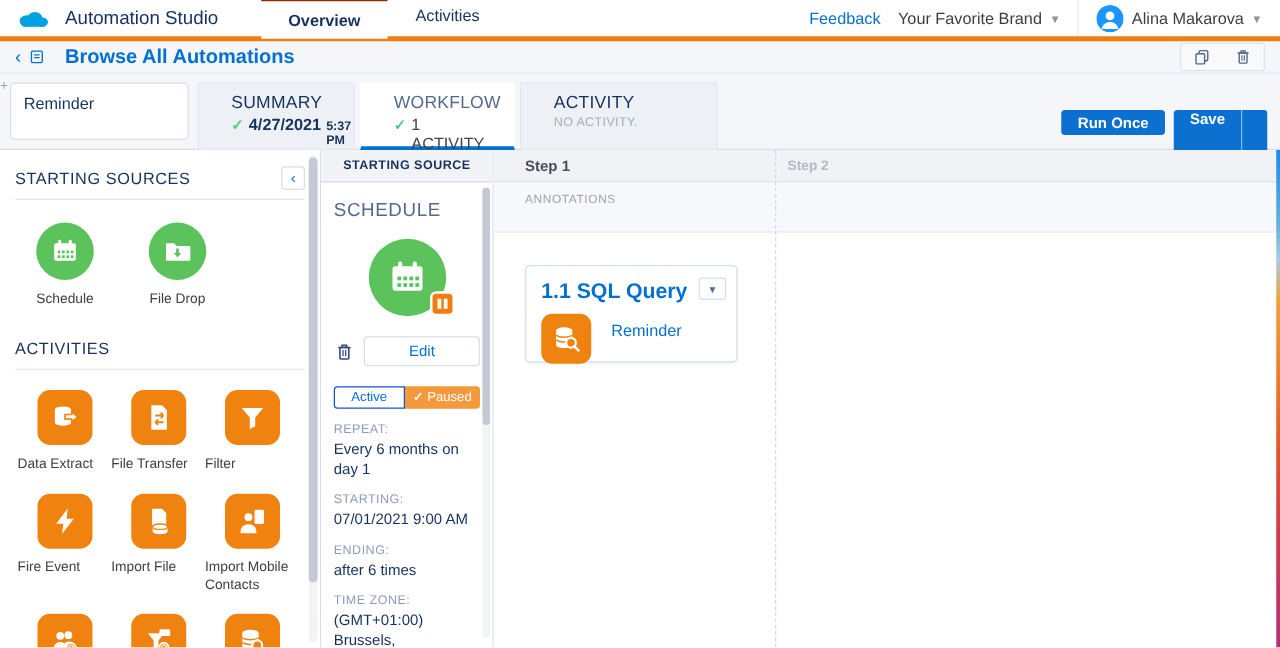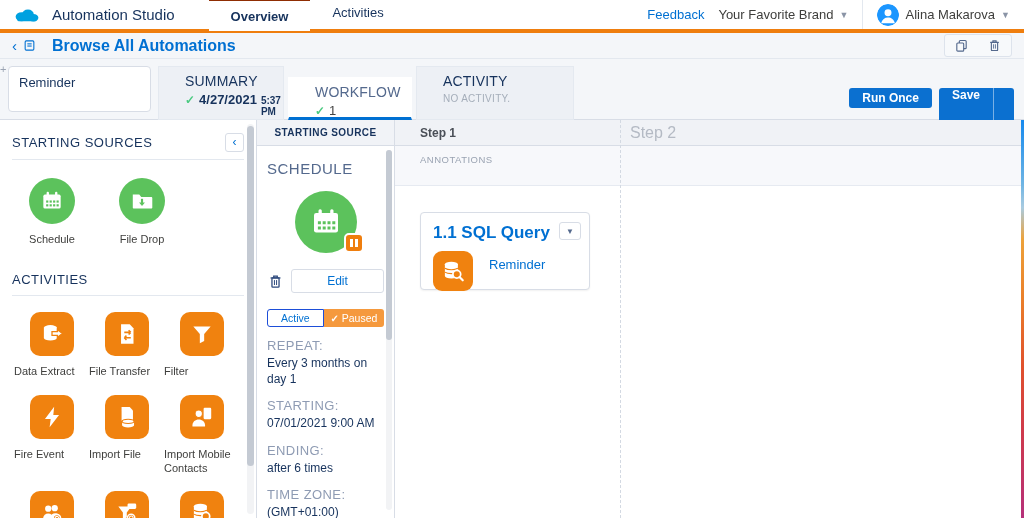--- a/index.html
+++ b/index.html
@@ -33,21 +33,21 @@
   
   .toolzone { position:relative; height:61px; background:#f4f6f9; border-bottom:1px solid #d8dde6; }
   .plus-frag { position:absolute; left:0; top:4px; color:#9aa3b2; font-size:11px; }
   .name-box { position:absolute; left:8px; top:7px; width:143px; height:46px; background:#fff;
     border:1px solid #d8dde6; border-radius:4px; padding:8px 10px; font-size:13px; color:#16325c;
     resize:none; outline:none; font-family:"Liberation Sans",sans-serif; overflow:hidden; }
   .stat-tabs { position:absolute; left:158px; top:7px; display:flex; gap:4px; height:54px; }
   .stat-tab { padding:6px 26px; background:#edf0f5; border:1px solid #e4e9f0; cursor:pointer; }
   .stat-tab.active { background:#fff; border-color:#fff; border-bottom:3px solid #0070d2; }
   .stat-tab.summary { width:126px; }
-  .stat-tab.workflow { width:124px;margin-top:11px; }
+  .stat-tab.workflow { width:124px; }
   .stat-tab.activity { width:158px; }
   .stat-title { font-size:14px; color:#16325c; letter-spacing:.2px; }
   .stat-tab.workflow .stat-title { color:#54698d; }
   .stat-line { display:flex; align-items:baseline; gap:4px; margin-top:3px; }
   .check { color:#4bca81; font-size:12px; font-weight:bold; }
   .stat-main { font-size:13px; color:#16325c; font-weight:bold; }
   .stat-time { font-size:10px; color:#16325c; font-weight:bold; }
   .stat-sub { font-size:9.5px; color:#8a94a6; margin-top:2px; margin-left:17px; letter-spacing:.3px; }
   .stat-none { font-size:10px; color:#a5aeba; margin-top:4px; letter-spacing:.3px; }
   .action-btns { position:absolute; right:10px; top:29px; display:flex; gap:7px; }
@@ -95,31 +95,31 @@
   .sched-actions { display:flex; align-items:center; gap:7px; margin-top:16px; }
   .trash-btn { cursor:pointer; display:flex; }
   .edit-btn { flex:1; height:24px; background:#fff; border:1px solid #d8dde6; border-radius:3px;
     color:#0070d2; font-size:12px; cursor:pointer; font-family:inherit; }
   .toggle { display:flex; margin-top:16px; height:18px; font-size:10.5px; }
   .tog-active { flex:1; background:#fff; border:1px solid #1d4ed8; border-radius:3px 0 0 3px;
     color:#0070d2; display:flex; align-items:center; justify-content:center; cursor:pointer; }
   .tog-paused { flex:1.1; background:#f5993d; border-radius:0 3px 3px 0; color:#fff;
     display:flex; align-items:center; justify-content:center; gap:3px; cursor:pointer; }
   .tog-paused .check { color:#fff; font-size:10px; }
-  .detail-label { font-size:13px; color:#8e9bb3; letter-spacing:.4px; margin-top:11px; }
+  .detail-label { font-size:10px; color:#8e9bb3; letter-spacing:.4px; margin-top:11px; }
   .detail-value { font-size:12px; color:#16325c; line-height:1.35; margin-top:2px; }
   .mid-scroll { position:absolute; right:2px; top:30px; width:6px; height:360px; background:#f2f3f5; border-radius:3px; }
   .mid-thumb { position:absolute; left:0; top:0; width:6px; height:190px; background:#c4cad3; border-radius:3px; cursor:grab; }
 
   
   .canvas { flex:1; position:relative; background:#fff; }
   .step-head { height:26px; background:#f0f2f6; border-bottom:1px solid #d8dde6; display:flex; }
   .step-cell1 { width:225px; display:flex; align-items:center; padding-left:25px;
     font-size:12px; color:#4a4f57; font-weight:bold; }
-  .step-cell2 { flex:1; display:flex; align-items:center; padding-left:10px; font-size:16px; color:#b4bac4; font-weight:normal; }
+  .step-cell2 { flex:1; display:flex; align-items:center; padding-left:10px; font-size:11px; color:#b4bac4; font-weight:bold; }
   .dash-divider { position:absolute; left:225px; top:0; bottom:0; border-left:1px dashed #d3d9e2; }
   .anno-row { position:absolute; left:0; right:0; top:26px; height:40px; background:#f7f8fb; border-bottom:1px solid #e6eaf1; }
   .anno-label { position:absolute; left:25px; top:8px; font-size:9.5px; color:#9aa3b2; letter-spacing:.5px; }
   .wf-card { position:absolute; left:25px; top:92px; width:170px; height:78px; background:#fff;
     border:1px solid #d8dde6; border-radius:4px; box-shadow:0 1px 2px rgba(0,0,0,.06); cursor:pointer; }
   .wf-card-title { font-size:17px; color:#0070d2; font-weight:bold; padding:10px 0 0 12px; }
   .wf-dd { position:absolute; right:8px; top:9px; width:22px; height:18px; border:1px solid #d8dde6;
     border-radius:3px; background:#fff; color:#54698d; font-size:8px; cursor:pointer; }
   .wf-card-body { display:flex; align-items:flex-start; padding:8px 0 0 12px; }
   .wf-icon { width:40px; height:40px; border-radius:9px; background:#f0820f; display:flex; align-items:center; justify-content:center; }
@@ -434,21 +434,21 @@
       <div class="toggle">
         <span class="tog-active">Active</span>
         <span class="tog-paused">
           <span class="check">✓</span>
           <span>Paused</span>
         </span>
       </div>
 
       <div>
         <div class="detail-label">REPEAT:</div>
-        <div class="detail-value">Every 3 months on day 1</div>
+        <div class="detail-value">Every 6 months on day 1</div>
         <div class="detail-label">STARTING:</div>
         <div class="detail-value">07/01/2021 9:00 AM</div>
         <div class="detail-label">ENDING:</div>
         <div class="detail-value">after 6 times</div>
         <div class="detail-label">TIME ZONE:</div>
         <div class="detail-value">(GMT+01:00) Brussels, Copenhagen, Madrid, Paris *</div>
 
       </div>
     </div>
     <div class="mid-scroll">

